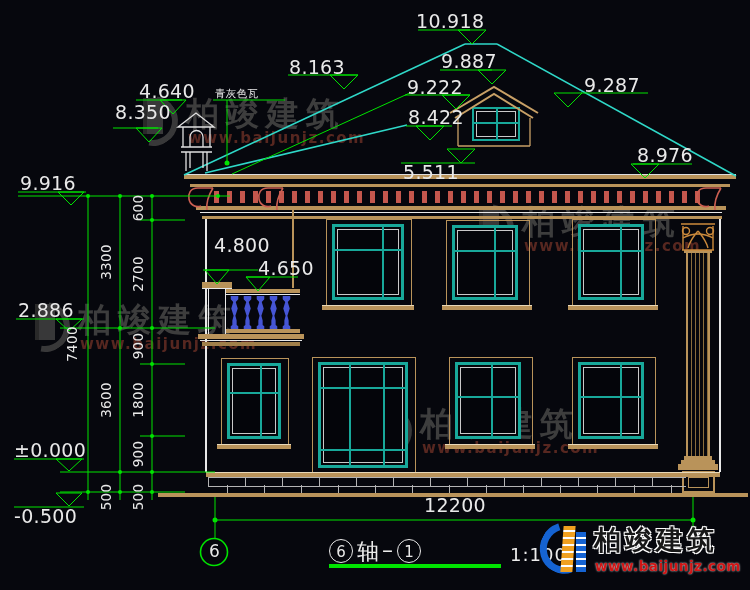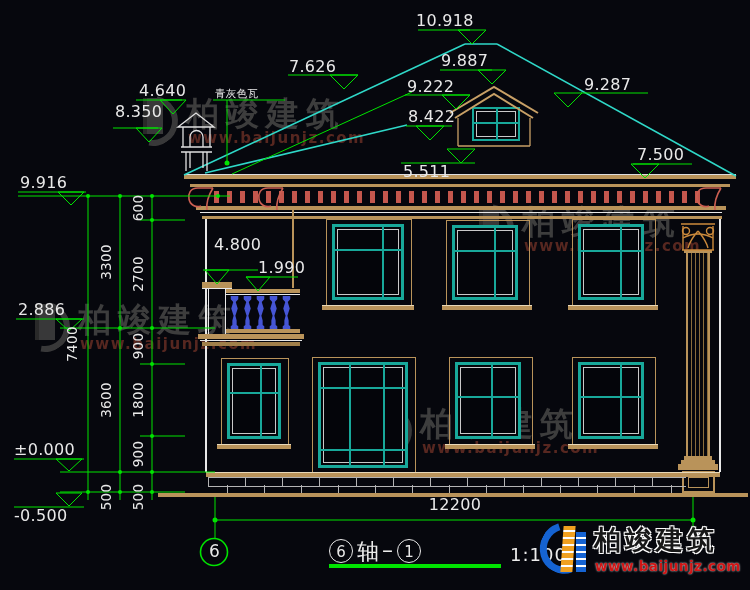--- a/index.html
+++ b/index.html
@@ -1,18 +1,18 @@
 <!DOCTYPE html>
 <html><head>
 <meta charset="utf-8">
 <style>
   html,body{margin:0;padding:0;background:#06070d;}
   #stage{position:relative;width:750px;height:590px;background:#06070d;overflow:hidden;
          font-family:"DejaVu Sans",sans-serif;}
-  .lbl{position:absolute;color:#e9e9e9;font-size:16px;line-height:14px;letter-spacing:.3px;white-space:nowrap;}
+  .lbl{position:absolute;color:#e9e9e9;font-size:19px;line-height:14px;letter-spacing:.3px;white-space:nowrap;}
   .sm{font-size:10.5px;line-height:10px;}
   .rot{transform:translate(-50%,-50%) rotate(-90deg);font-size:13.5px;}
   .ctr{transform:translate(-50%,0);}
   .band{position:absolute;background:#b9935a;}
   .band2{position:absolute;background:#a07f4a;}
   .wline{position:absolute;background:#e8e8e8;}
   .tanline{position:absolute;background:#b9935a;}
   .dentils{position:absolute;height:12px;background:repeating-linear-gradient(90deg,#c4574d 0 5px,transparent 5px 13px);}
   .wtrim{position:absolute;border:1px solid #b9935a;}
   .win{position:absolute;border:3px solid #18a89a;box-sizing:border-box;background:#04050a;}
@@ -286,30 +286,30 @@
         <circle cx="120" cy="492" r="2"></circle>
         <circle cx="152" cy="492" r="2"></circle>
       <circle cx="215" cy="520" r="2.5"></circle>
         <circle cx="693" cy="520" r="2.5"></circle>
         <circle cx="227" cy="163" r="2.5"></circle>
     </g>
   </svg>
 
   <div class="lbl z3" style="left:416px;top:14px">10.918</div>
   <div class="lbl z3" style="left:441px;top:54px">9.887</div>
-  <div class="lbl z3" style="left:289px;top:60px">7.626</div>
+  <div class="lbl z3" style="left:289px;top:60px">8.163</div>
   <div class="lbl z3" style="left:407px;top:80px">9.222</div>
   <div class="lbl z3" style="left:584px;top:78px">9.287</div>
   <div class="lbl z3" style="left:408px;top:110px">8.422</div>
   <div class="lbl z3" style="left:403px;top:165px">5.511</div>
-  <div class="lbl z3" style="left:637px;top:148px">7.500</div>
+  <div class="lbl z3" style="left:637px;top:148px">8.976</div>
   <div class="lbl z3" style="left:139px;top:84px">4.640</div>
   <div class="lbl z3" style="left:115px;top:105px">8.350</div>
   <div class="lbl z3" style="left:214px;top:238px">4.800</div>
-  <div class="lbl z3" style="left:258px;top:261px">1.990</div>
+  <div class="lbl z3" style="left:258px;top:261px">4.650</div>
   <div class="lbl z3" style="left:20px;top:176px">9.916</div>
   <div class="lbl z3" style="left:18px;top:303px">2.886</div>
   <div class="lbl z3" style="left:14px;top:443px">±0.000</div>
   <div class="lbl z3" style="left:14px;top:509px">-0.500</div>
   <div class="lbl sm z3" style="left:215px;top:88px">青灰色瓦</div>
 
   <div class="lbl rot z3" style="left:72px;top:344px">7400</div>
   <div class="lbl rot z3" style="left:106px;top:262px">3300</div>
   <div class="lbl rot z3" style="left:106px;top:400px">3600</div>
   <div class="lbl rot z3" style="left:106px;top:497px">500</div>

